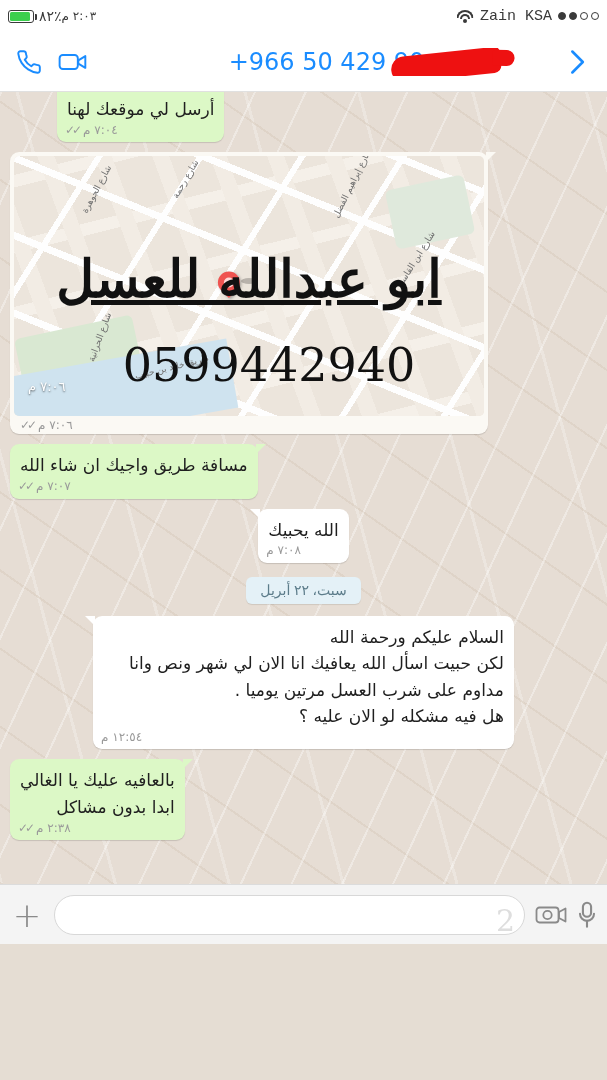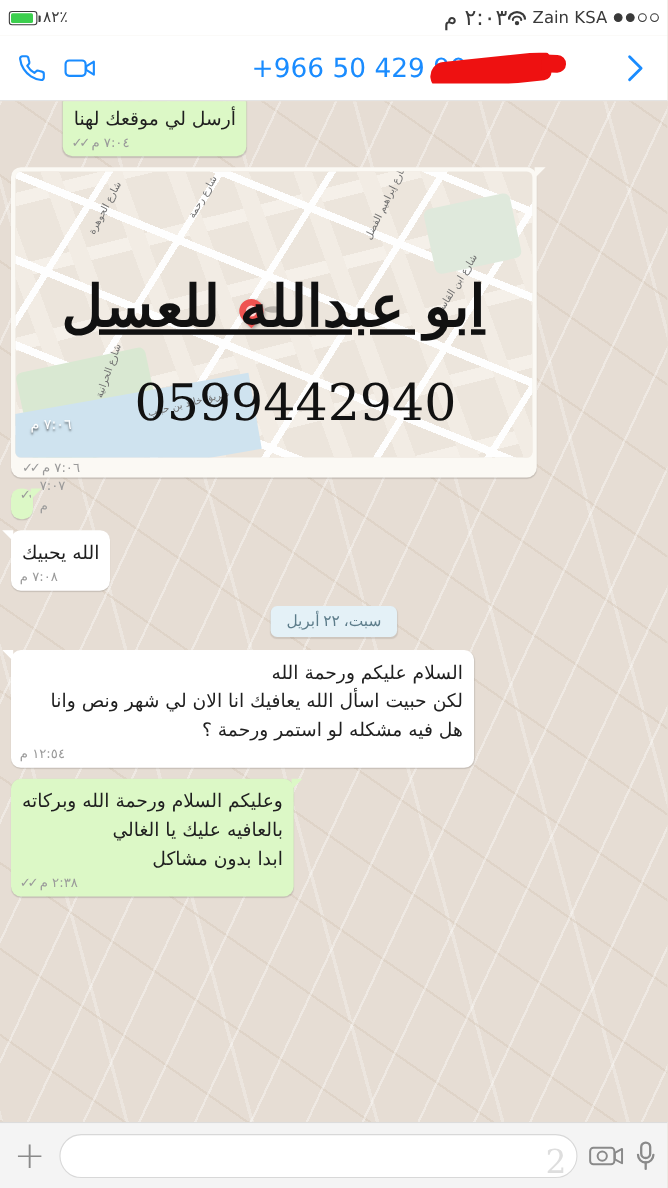--- a/index.html
+++ b/index.html
@@ -4,38 +4,38 @@
 <style>
   * { box-sizing: border-box; margin: 0; padding: 0; }
   html, body {
     width: 607px; height: 1080px;
     font-family: "DejaVu Sans", "Liberation Sans", sans-serif;
     overflow: hidden;
     background: #e5ddd3;
   }
   #app {
     position: relative;
-    width: 607px; height: 1080px;
+    width: 607px; height: 944px;
     display: flex; flex-direction: column;
     background: #e5ddd3;
   }
 
   
   .statusbar {
     height: 32px;
     background: #ffffff;
     display: flex; align-items: center;
     padding: 0 8px;
     font-size: 15px;
     color: #3a3a3a;
     flex: 0 0 auto;
     direction: ltr;
   }
   .sb-left { display: flex; align-items: center; gap: 5px; }
-  .sb-center { flex: 1; text-align: right; font-size: 20px; letter-spacing: .5px; }
+  .sb-center { flex: 1; text-align: left; font-size: 12px; letter-spacing: .5px; }
   .sb-right { display: flex; align-items: center; gap: 6px; }
   .batt {
     width: 26px; height: 13px;
     border: 1.5px solid #3a3a3a; border-radius: 3px;
     position: relative; background: #fff;
     display: inline-block;
   }
   .batt::after {
     content: ""; position: absolute; right: -4px; top: 3px;
     width: 2.5px; height: 6px; background: #3a3a3a; border-radius: 0 1px 1px 0;
@@ -114,21 +114,21 @@
     background-image:
       repeating-linear-gradient(115deg, rgba(255,255,255,.35) 0 2px, transparent 2px 46px),
       repeating-linear-gradient(35deg, rgba(214,200,185,.45) 0 2px, transparent 2px 64px),
       repeating-linear-gradient(75deg, rgba(255,255,255,.25) 0 3px, transparent 3px 110px);
     pointer-events: none;
   }
   .chat-inner { position: relative; z-index: 1; }
 
   .row { display: flex; margin-bottom: 10px; }
   .row.out { justify-content: flex-end; }
-  .row.in  { justify-content: flex-end; }
+  .row.in  { justify-content: center; }
 
   .bubble {
     position: relative;
     max-width: 78%;
     border-radius: 9px;
     padding: 8px 10px 20px 10px;
     font-size: 17px;
     line-height: 1.55;
     color: #1f1f1f;
     box-shadow: 0 1px 1px rgba(0,0,0,.14);
@@ -318,21 +318,21 @@
         </span>
       <span class="batt-pct">٨٢٪</span>
     </div>
     <div class="sb-center">٢:٠٣ م</div>
     <div class="sb-right">
       <span class="wifi">
           <i></i>
           <i></i>
           <i></i>
         </span>
-      <span style="font-size:15px;">Zain KSA</span>
+      <span style="font-size:15px;font-family:Liberation Mono, monospace;">Zain KSA</span>
       <span class="sig-dots">
         <span class="on"></span>
           <span class="on"></span>
           <span></span>
           <span></span>
       </span>
     </div>
   </div>
 
   <div class="header">
@@ -399,20 +399,21 @@
           </div>
           <div class="meta-below">
             <span class="ticks">✓✓</span>
             <span>٧:٠٦ م</span>
           </div>
         </div>
       </div>
 
       <div class="row out">
         <div class="bubble out" style="max-width:56%;">
+          <div>مسافة طريق واجيك ان شاء الله</div>
           <div class="meta">
             <span class="ticks">✓✓</span>
             <span>٧:٠٧ م</span>
           </div>
         </div>
       </div>
 
       <div class="row in">
         <div class="bubble in" style="max-width:34%;">
           <div>الله يحبيك</div>
@@ -423,30 +424,30 @@
       </div>
 
       <div class="date-row">
         <div class="date-chip">سبت، ٢٢ أبريل</div>
       </div>
 
       <div class="row in">
         <div class="bubble in" style="max-width:84%;padding-left:36px;">
           <div>السلام عليكم ورحمة الله</div>
           <div>لكن حبيت اسأل الله يعافيك انا الان لي شهر ونص وانا</div>
-          <div>هل فيه مشكله لو استمر ورحمة ؟</div>
+          <div>مداوم على شرب العسل مرتين يوميا .</div>
+          <div>هل فيه مشكله لو الان عليه ؟</div>
           <div class="meta">
             <span>١٢:٥٤ م</span>
           </div>
         </div>
       </div>
 
       <div class="row out">
         <div class="bubble out" style="max-width:66%;">
-          <div>وعليكم السلام ورحمة الله وبركاته</div>
           <div>بالعافيه عليك يا الغالي</div>
           <div>ابدا بدون مشاكل</div>
           <div class="meta">
             <span class="ticks">✓✓</span>
             <span>٢:٣٨ م</span>
           </div>
         </div>
       </div>
 
     </div>

